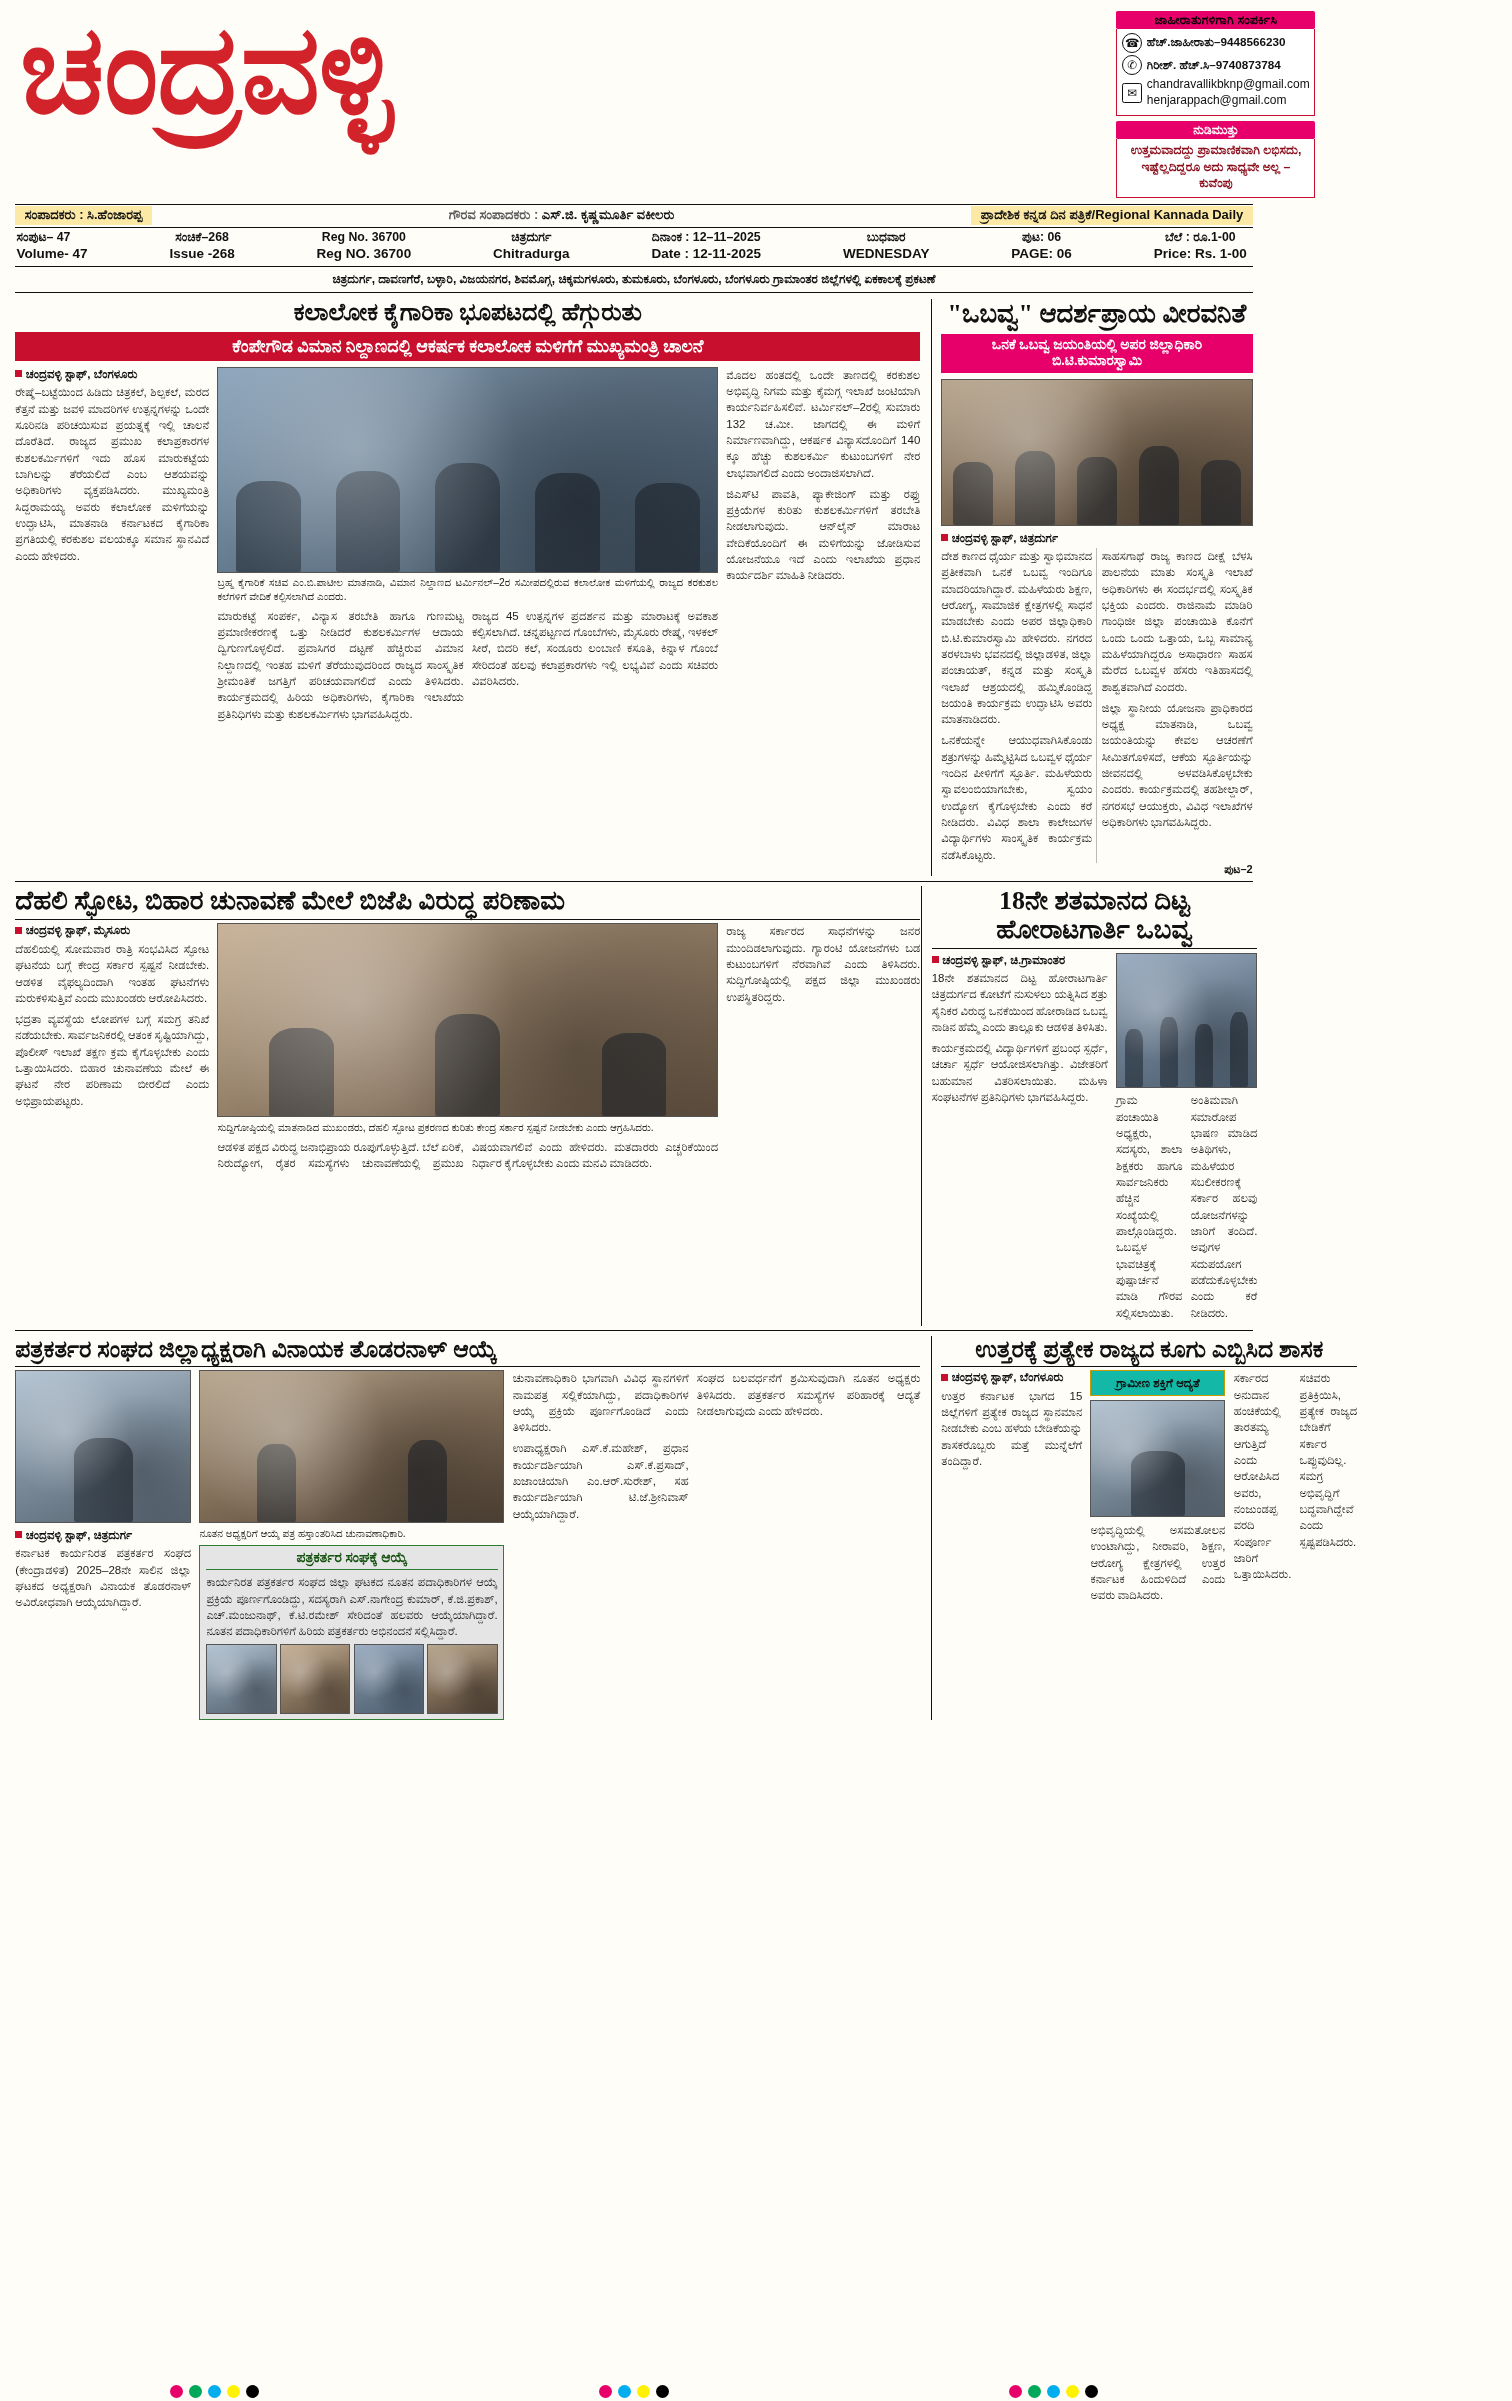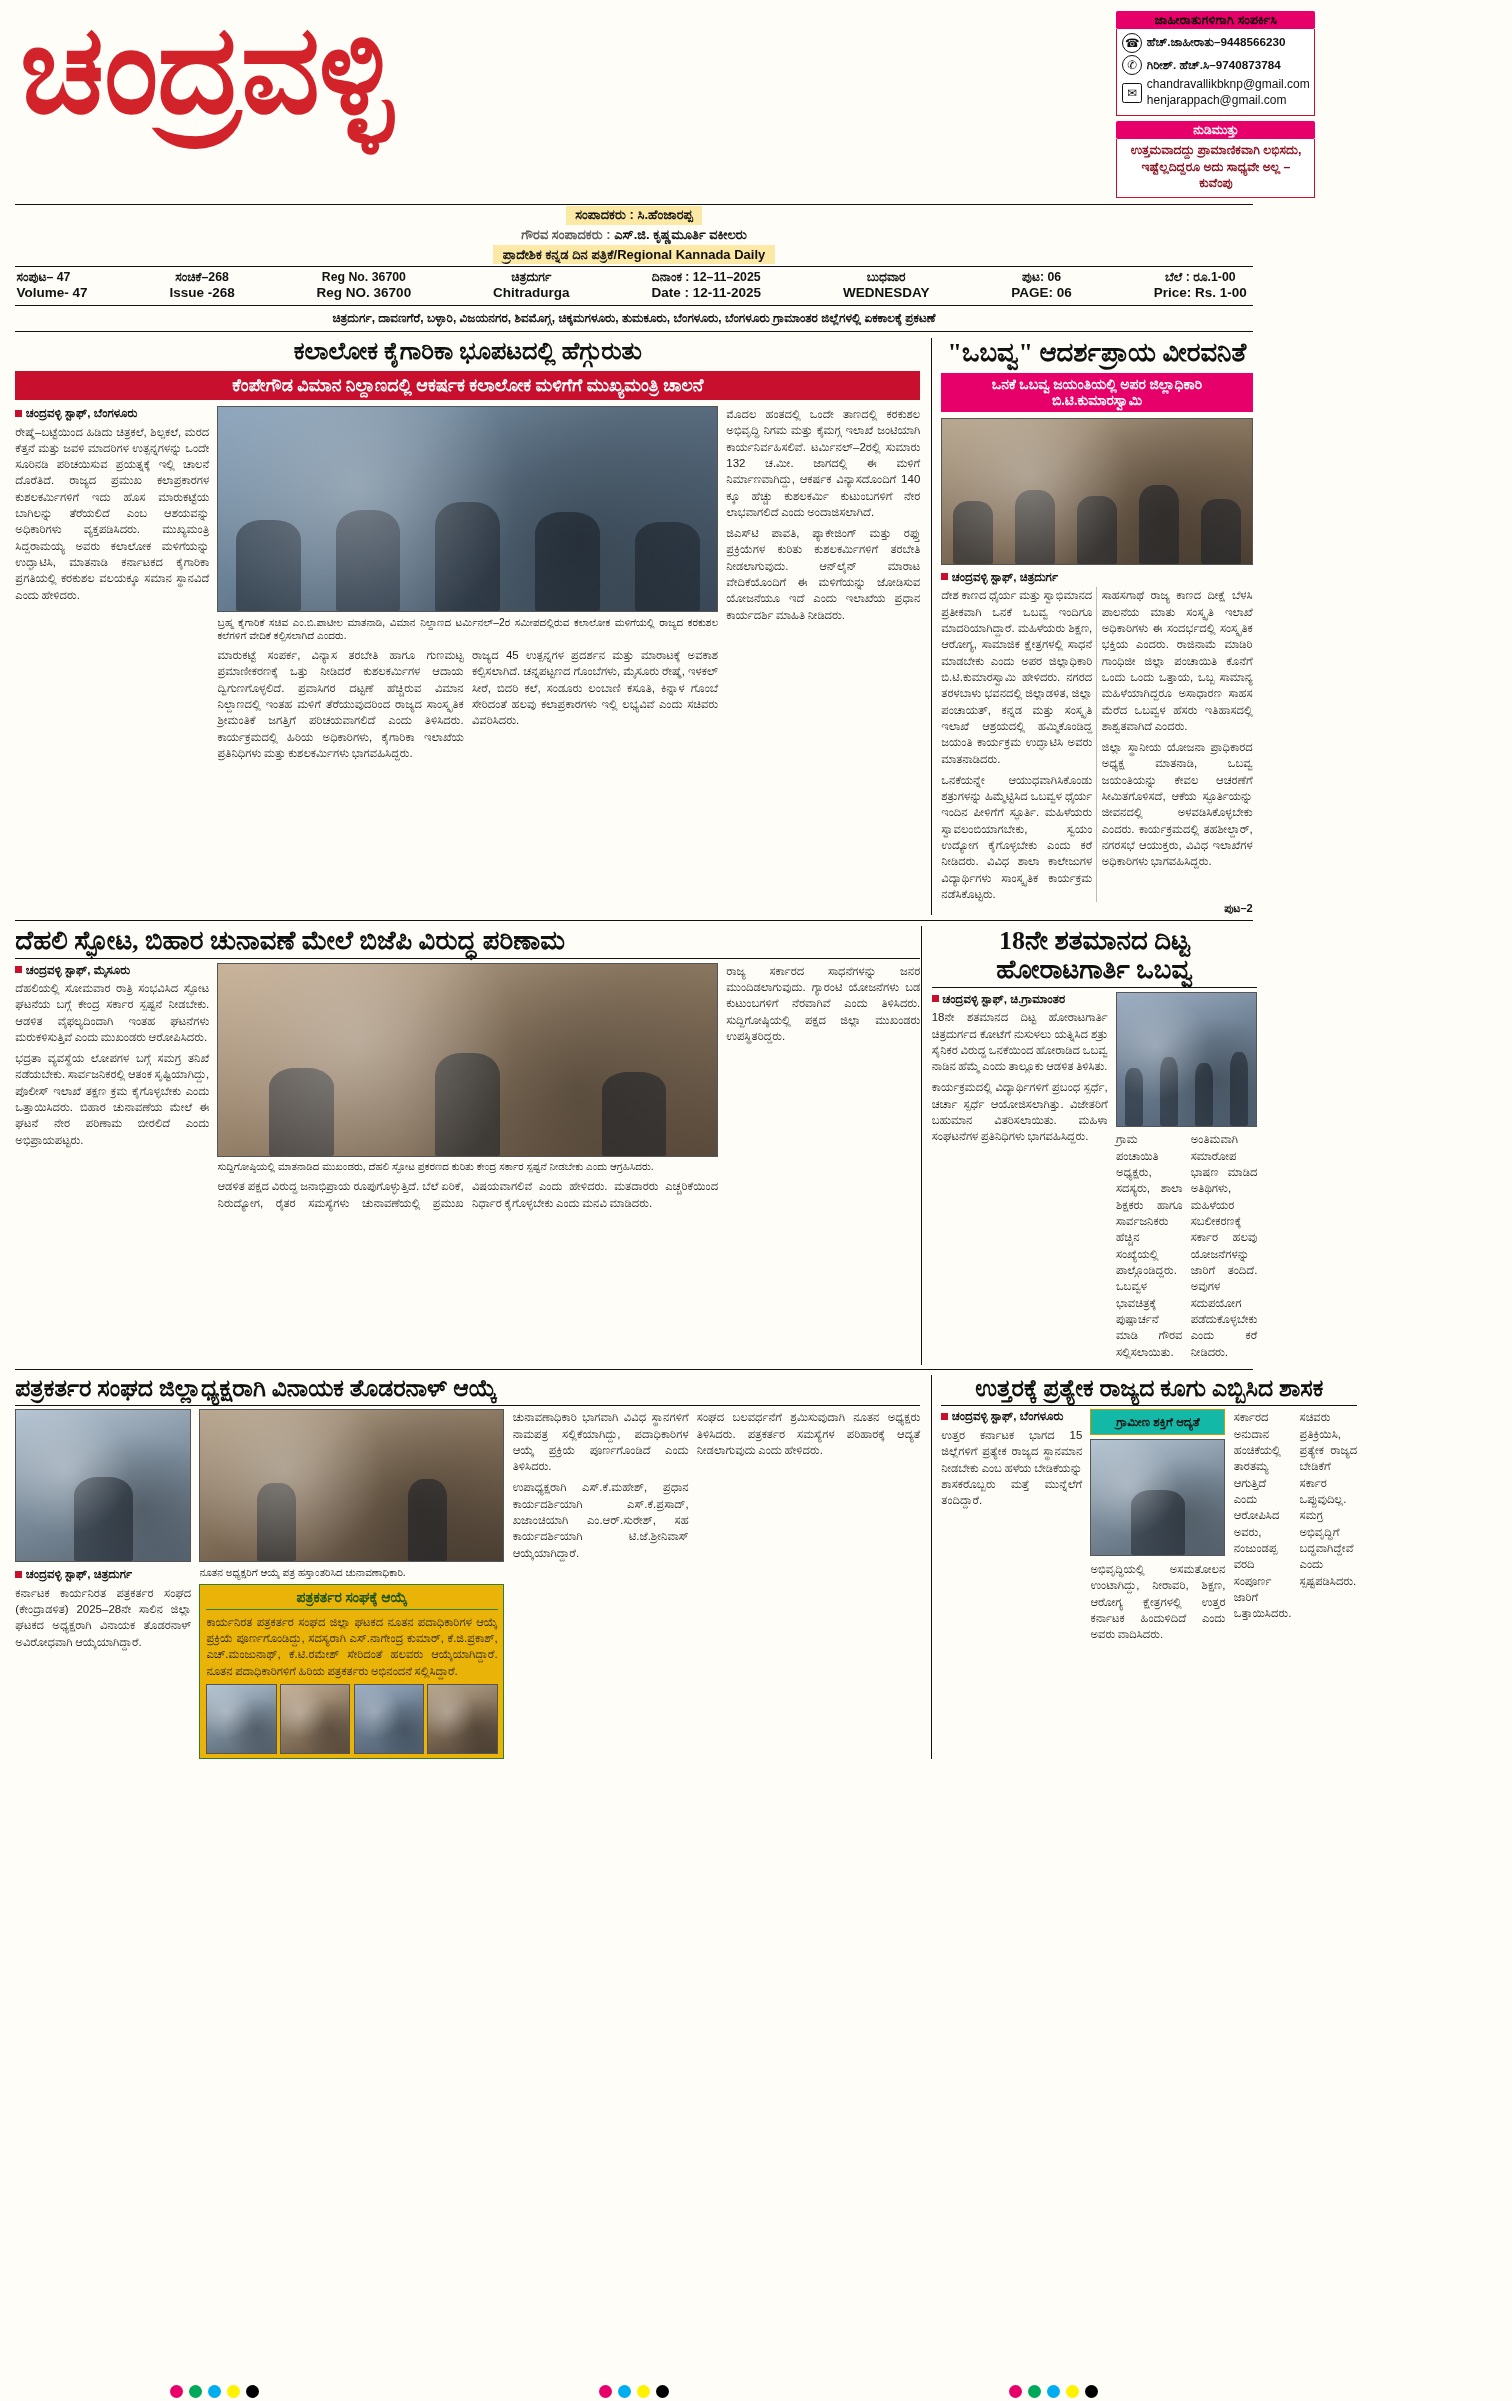--- a/index.html
+++ b/index.html
@@ -78,21 +78,21 @@
     border: 1.2px solid #c8102e; border-top: none; background: #fff;
     font-size: 12.3px; line-height: 1.35; padding: 3.5px 5.9px 4.7px 5.9px;
     text-align: center; color: #8a0f1d; font-weight: bold;
   }
 
   
   .editor-strip {
     display: flex; justify-content: space-between; align-items: center;
     margin-top: 3.5px; padding: 1.2px 0 1.8px 0;
     border-top: 1.2px solid #111; border-bottom: 1.2px solid #111;
-    font-size: 13px; font-weight: bold; flex-direction: column;
+    font-size: 13px; font-weight: bold;
   }
   .ed-left { background: #fde9a6; padding: 1.8px 9.4px; }
   .ed-mid  { padding: 1.8px 5.9px; }
   .ed-mid .grey { color:#5a5a5a; }
   .ed-right { background: #fde9a6; padding: 1.8px 9.4px; }
 
   
   .infobar {
     display: flex; align-items: stretch; justify-content: space-between;
     border-bottom: 1.8px solid #111; padding: 2.3px 0 3.5px 0;
@@ -163,21 +163,21 @@
   .photo .figs i {
     display:block; width:13%; background:rgba(30,36,46,.55);
     border-radius: 40% 40% 2.3px 2.3px / 22% 22% 2.3px 2.3px;
   }
 
   .grid3 { display: grid; grid-template-columns: repeat(3, 1fr); gap: 9.4px; }
   .grid4 { display: grid; grid-template-columns: repeat(4, 1fr); gap: 9.4px; }
 
   .caption { font-size: 10.3px; line-height: 1.3; text-align: justify; margin-top: 3.5px; }
   .boxed-green {
-    background: #eab308; border: 1.2px solid #2f7d32; padding: 4.7px 5.9px;
+    background: #e5e5e5; border: 1.2px solid #2f7d32; padding: 4.7px 5.9px;
   }
   .boxed-green .bt {
     text-align:center; font-weight:bold; font-size:14px; color:#14520f;
     border-bottom: 1.2px solid #2f7d32; padding-bottom:2.9px; margin-bottom:4.1px;
     font-family:"Liberation Serif", serif;
   }
   .boxed-yellow {
     background: #14b8a6; border: 1.2px solid #c79b00; padding: 4.7px 5.9px;
   }
 

